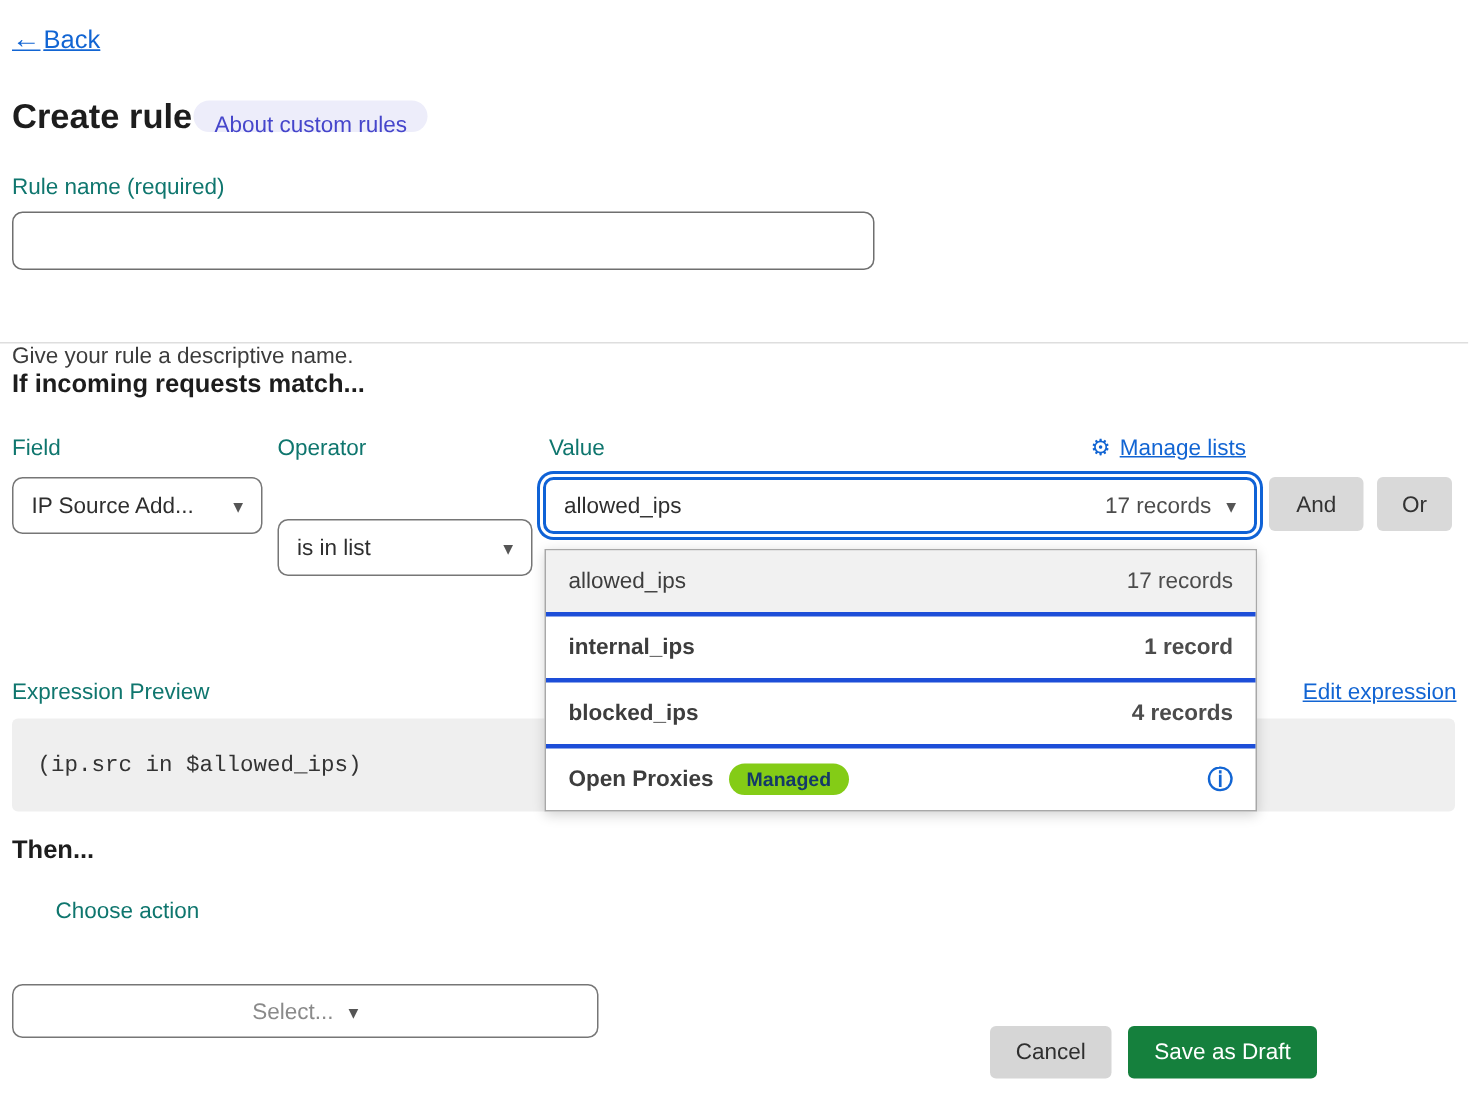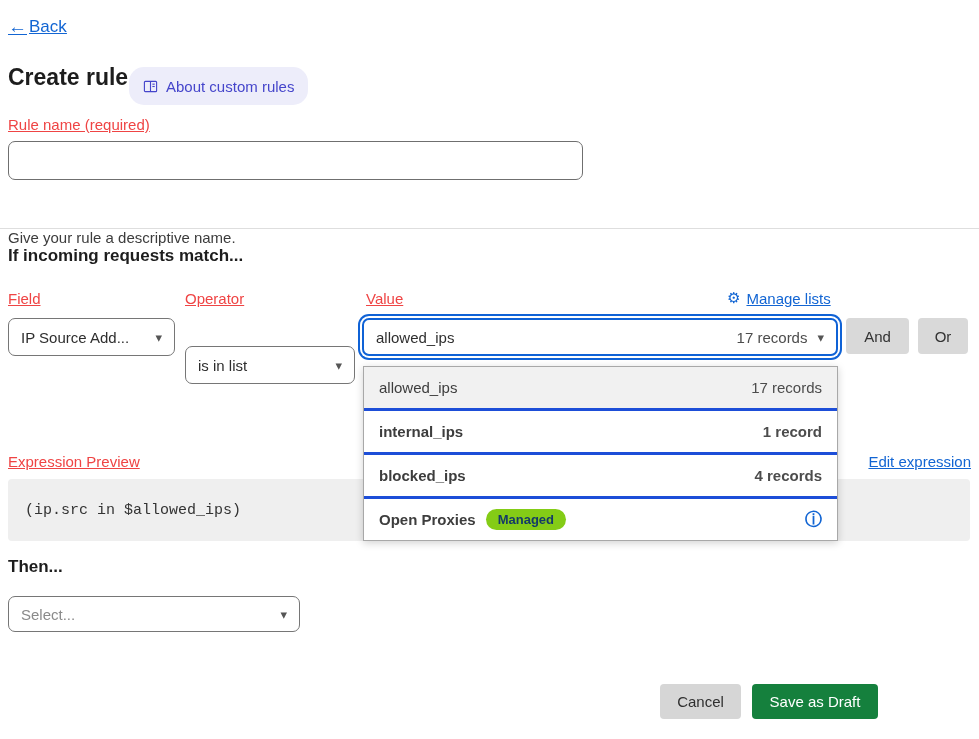--- a/index.html
+++ b/index.html
@@ -31,31 +31,32 @@
   }
   .back-arrow { text-decoration: none; font-size: 19px; color: #1265d3; }
 
   
   .page-title {
     left: 8px; top: 64px;
     font-size: 23px; font-weight: 700; color: #1d1d1d;
   }
   .about-badge {
     left: 129px; top: 67px;
-    height: 38px;
+    height: 21px;
     display: flex; align-items: center; gap: 8px;
     padding: 0 14px;
     background: #ededfa;
     border-radius: 15px;
     color: #4545cb;
     font-size: 15px;
     cursor: pointer;
-  }
-
-  .field-label { font-size: 15px; color: #ef4444; text-decoration: underline; }
+    flex-direction: column;
+  }
+
+  .field-label { font-size: 15px; color: #0f766e; }
   .helper-text { font-size: 15px; color: #3c3c3c; margin-top: 43px; }
 
   .text-input {
     left: 8px; top: 141px;
     width: 575px; height: 39px;
     box-sizing: border-box;
     border: 1px solid #6f6f6f;
     border-radius: 7px;
     font-size: 15px;
     padding: 0 12px;
@@ -253,21 +254,21 @@
   </div>
 
   <div class="abs field-label" style="left:8px; top:453px;">Expression Preview</div>
   <a class="abs link" style="right:8px; top:453px;">Edit expression</a>
   <div class="abs expr-block">
     <span class="expr-code">(ip.src in $allowed_ips)</span>
   </div>
 
   <div class="abs section-heading" style="left:8px; top:557px;">Then...</div>
   <div class="abs field-label" style="left:1px; top:599px;margin-left:36px;">Choose action</div>
-  <div class="abs select" style="left:8px; top:596px; width:292px; height:36px;">
+  <div class="abs select" style="left:8px; top:656px; width:391px; height:36px;justify-content:center;">
     <span class="placeholder">Select...</span>
     <span class="chevron">▾</span>
   </div>
 
   <button class="btn btn-neutral" style="left:660px; width:81px;">Cancel</button>
   <button class="btn btn-primary" style="left:752px; width:126px;">Save as Draft</button>
 
 </div>
 
 </body></html>

